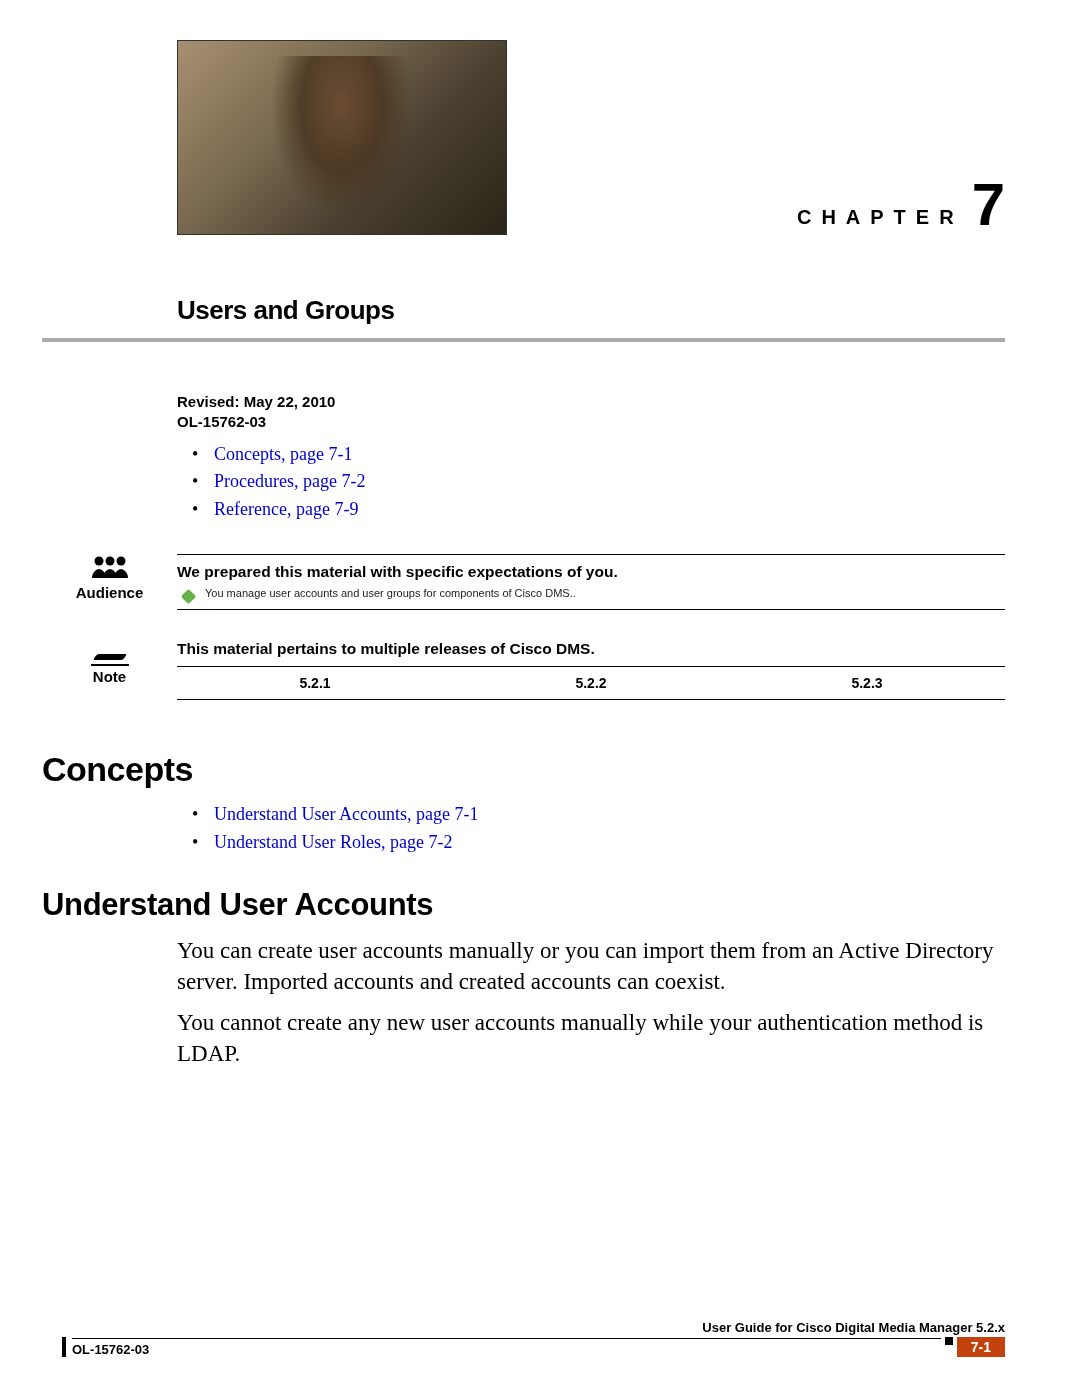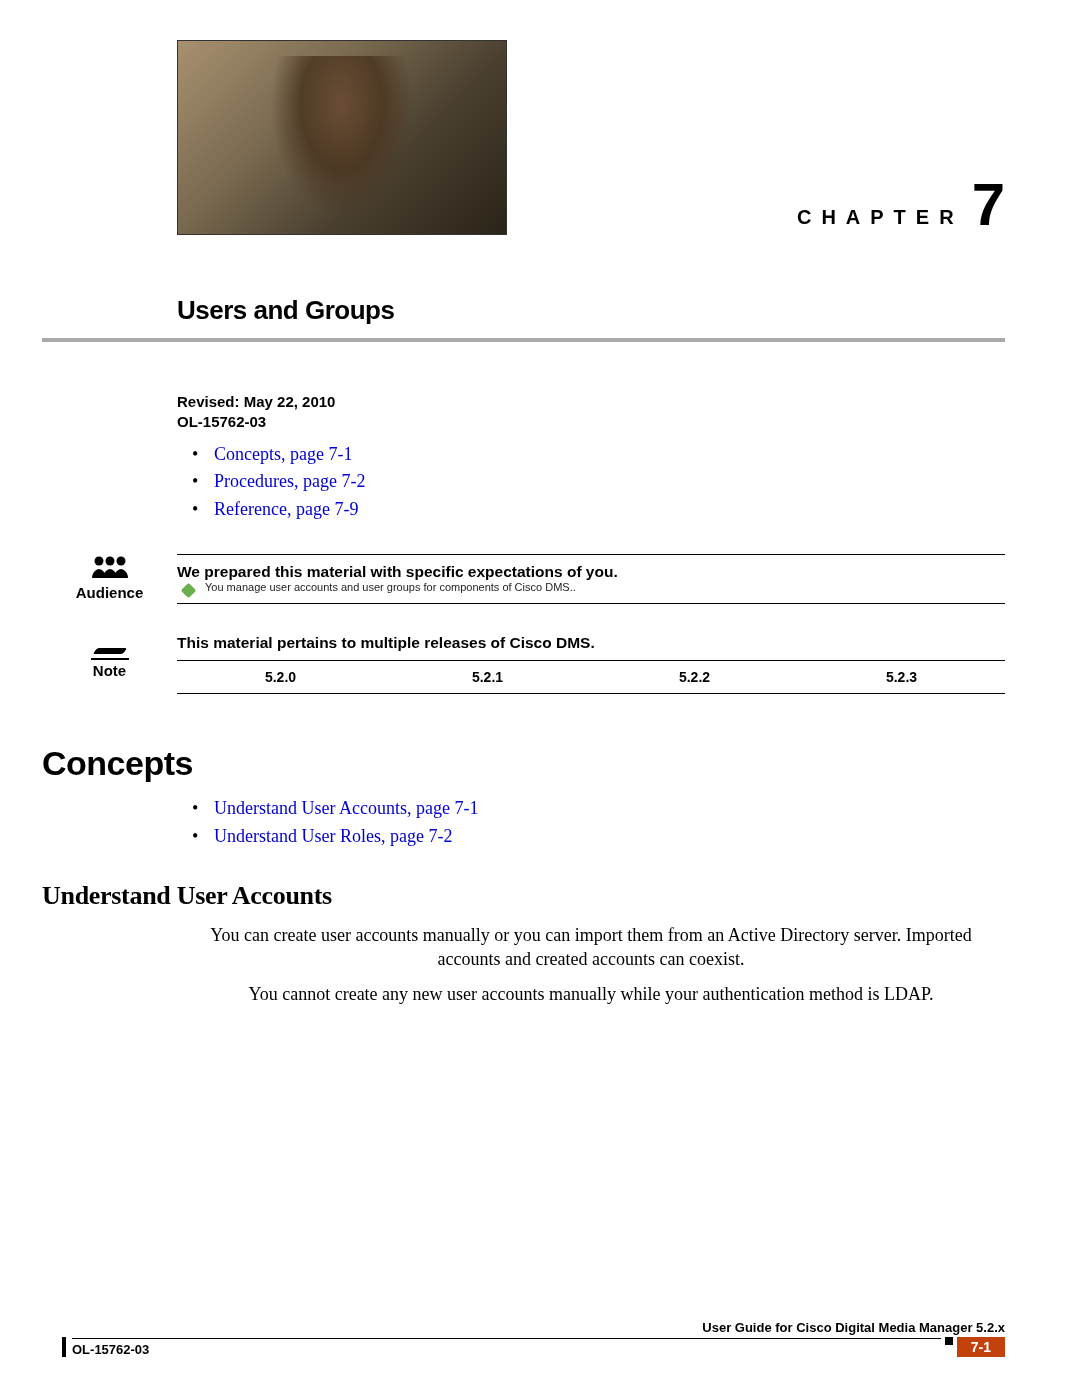--- a/index.html
+++ b/index.html
@@ -122,20 +122,21 @@
   }
   .callout .body-col .rule-bottom {
     height: 1px;
     background: #000;
     margin-top: 10px;
   }
   .callout .body-col .headline {
     font-family: Arial, Helvetica, sans-serif;
     font-weight: 700;
     font-size: 15.5px;
+    margin-bottom: 6px;
   }
   .callout .body-col .bullet {
     position: relative;
     padding-left: 28px;
     font-family: Arial, Helvetica, sans-serif;
     font-size: 11px;
     color: #222;
   }
   .callout .body-col .bullet::before {
     content: "";
@@ -202,31 +203,30 @@
     padding: 8px 0;
   }
   h2.sec {
     font-family: Arial, Helvetica, sans-serif;
     font-weight: 700;
     font-size: 34px;
     margin: 30px 0 12px 0;
     letter-spacing: -0.5px;
   }
   h3.subsec {
-    font-family: Liberation Serif, serif;
-    font-weight: 700;
-    font-size: 26px;
+    font-family: Liberation Sans, sans-serif;
+    font-weight: 700;
+    font-size: 31px;
     margin: 30px 0 12px 0;
     letter-spacing: -0.3px;
   }
   p.body {
     margin: 0 0 10px 135px;
-    font-size: 18px;
+    font-size: 23px;
     line-height: 1.35;
-    text-align: center;
   }
   .footer {
     position: absolute;
     left: 62px;
     right: 75px;
     bottom: 40px;
   }
   .footer .guide {
     text-align: right;
     font-family: Arial, Helvetica, sans-serif;
@@ -317,21 +317,20 @@
   </div>
 
   <div class="note-callout">
     <div class="label-col">
       <div class="pencil"></div>
       <div>Note</div>
     </div>
     <div class="body-col">
       <div class="note-headline">This material pertains to multiple releases of Cisco DMS.</div>
       <div class="ver-table">
-        <div>5.2.0</div>
         <div>5.2.1</div>
         <div>5.2.2</div>
         <div>5.2.3</div>
       </div>
     </div>
   </div>
 
   <h2 class="sec">Concepts</h2>
   <ul class="links">
     <li>Understand User Accounts, page 7-1</li>

